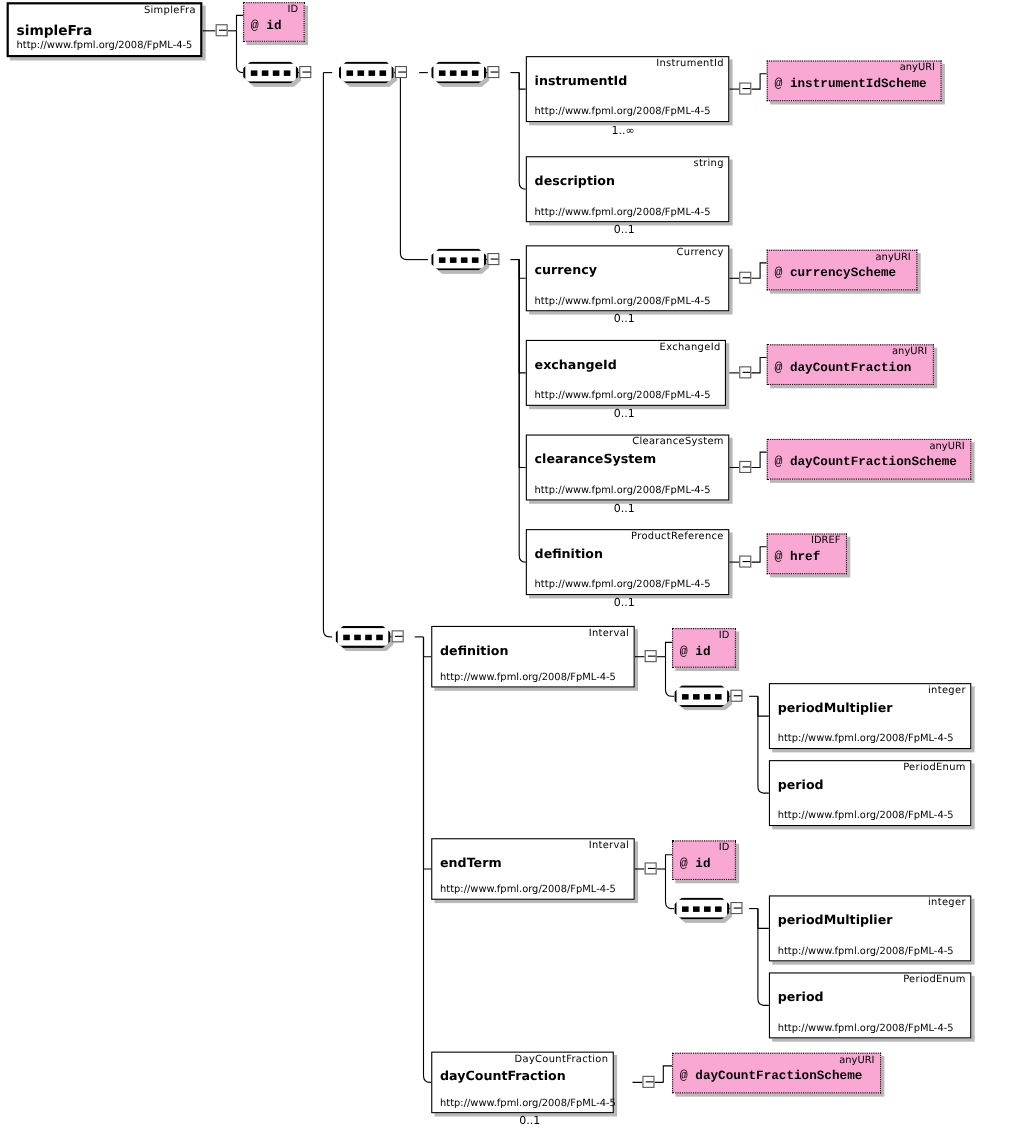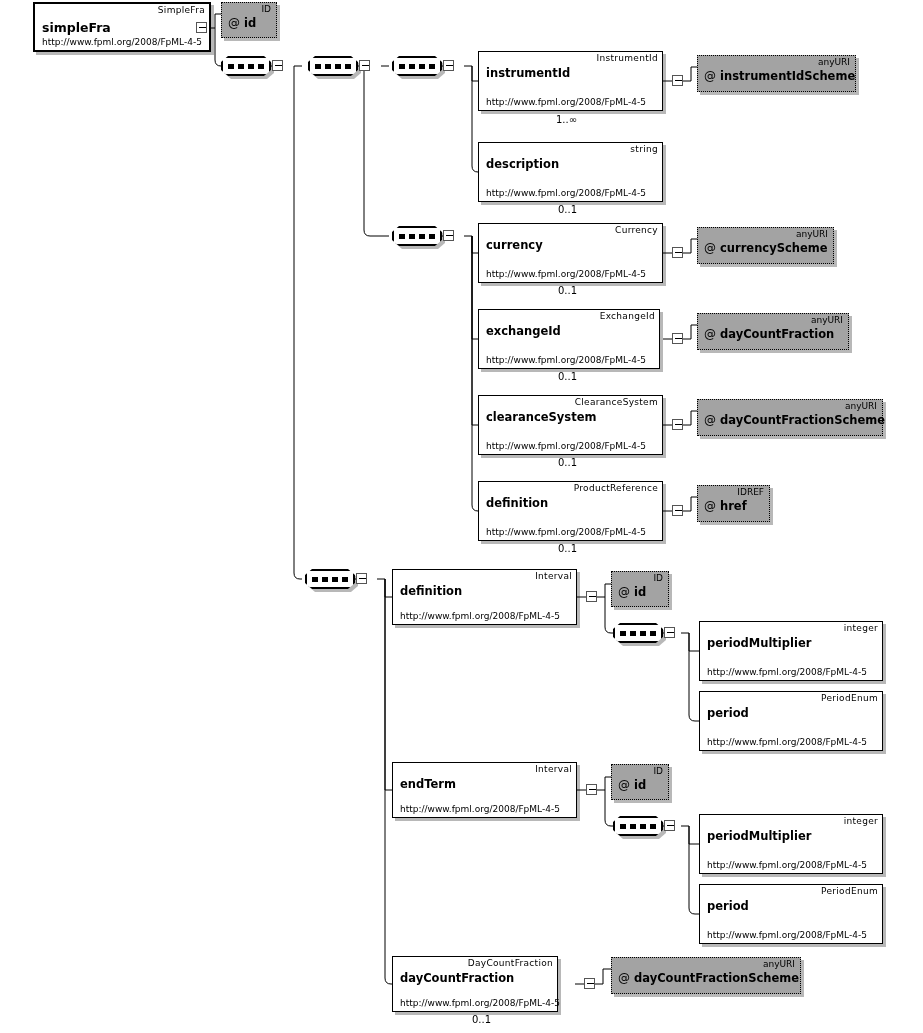--- a/index.html
+++ b/index.html
@@ -9,28 +9,28 @@
 
   
   .ebox{position:absolute;box-sizing:border-box;background:#fff;border:1px solid #000;
         box-shadow:3px 3px 0 rgba(0,0,0,0.28);}
   .ebox .type{position:absolute;right:4px;top:1px;font-size:9px;color:#000;
         font-family:"DejaVu Sans","Liberation Sans",sans-serif;letter-spacing:.3px;white-space:nowrap;}
   .ebox .nm{position:absolute;left:7px;top:14px;font-size:11.5px;font-weight:bold;color:#000;white-space:nowrap;}
   .ebox .ns{position:absolute;left:7px;bottom:3px;font-size:9px;color:#000;white-space:nowrap;}
 
   
-  .ebox.root{border-width:2px;margin-left:27px;}
+  .ebox.root{border-width:2px;}
   .ebox.root .nm{top:16px;font-size:12.5px;}
 
   
-  .abox{position:absolute;box-sizing:border-box;background:#a3a3a3;border:1px dotted #000;
+  .abox{position:absolute;box-sizing:border-box;background:#f9a8d4;border:1px dotted #000;
         box-shadow:3px 3px 0 rgba(0,0,0,0.28);}
   .abox .type{position:absolute;right:5px;top:1px;font-size:9px;color:#000;white-space:nowrap;}
-  .abox .nm{position:absolute;left:6px;top:13px;font-size:11.5px;font-weight:bold;color:#000;white-space:nowrap;}
+  .abox .nm{position:absolute;left:6px;top:13px;font-size:11.5px;font-weight:bold;color:#000;white-space:nowrap;font-family:Liberation Mono, monospace;}
   .abox .at{display:inline-block;font-weight:normal;font-size:12px;}
 
   
   .seq{position:absolute;width:50px;height:20px;}
   .seq .oct{position:absolute;left:0;top:0;width:50px;height:20px;background:#fff;border:2px solid #000;
        box-sizing:border-box;
        clip-path:polygon(7px 0,43px 0,50px 6px,50px 14px,43px 20px,7px 20px,0 14px,0 6px);}
   .seq .octsh{position:absolute;left:3px;top:3px;width:50px;height:20px;background:rgba(0,0,0,0.28);
        clip-path:polygon(7px 0,43px 0,50px 6px,50px 14px,43px 20px,7px 20px,0 14px,0 6px);}
   .seq .dots{position:absolute;left:7px;top:7.5px;width:36px;height:5px;display:flex;

